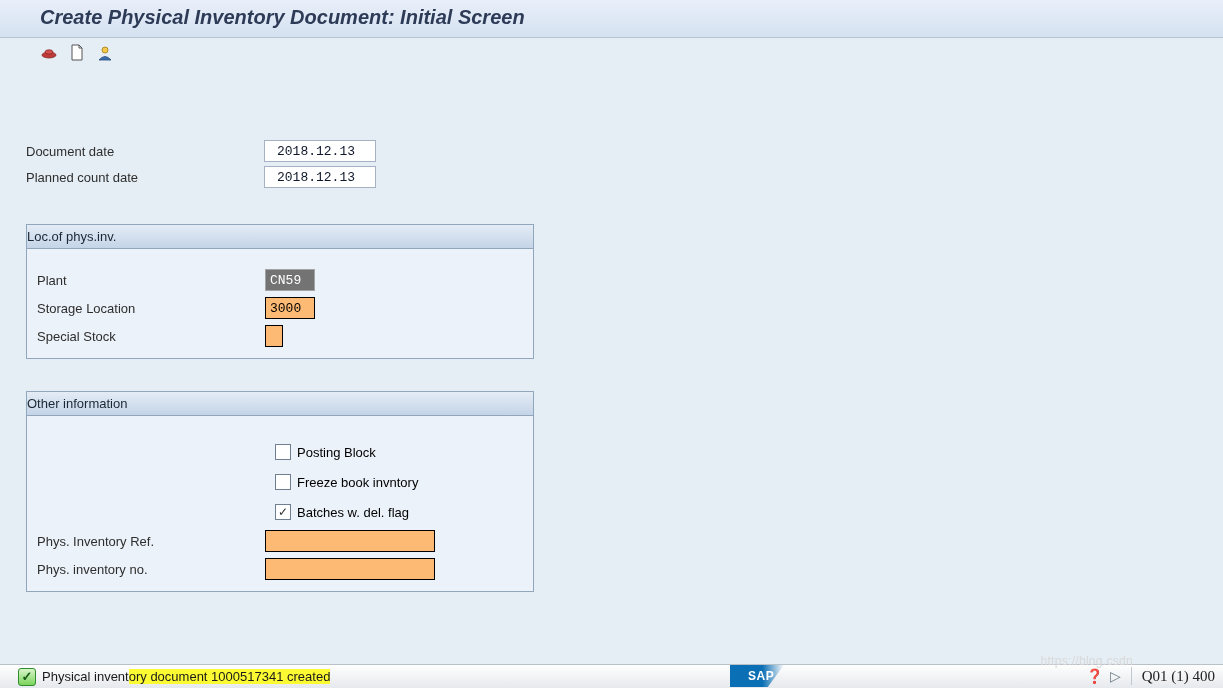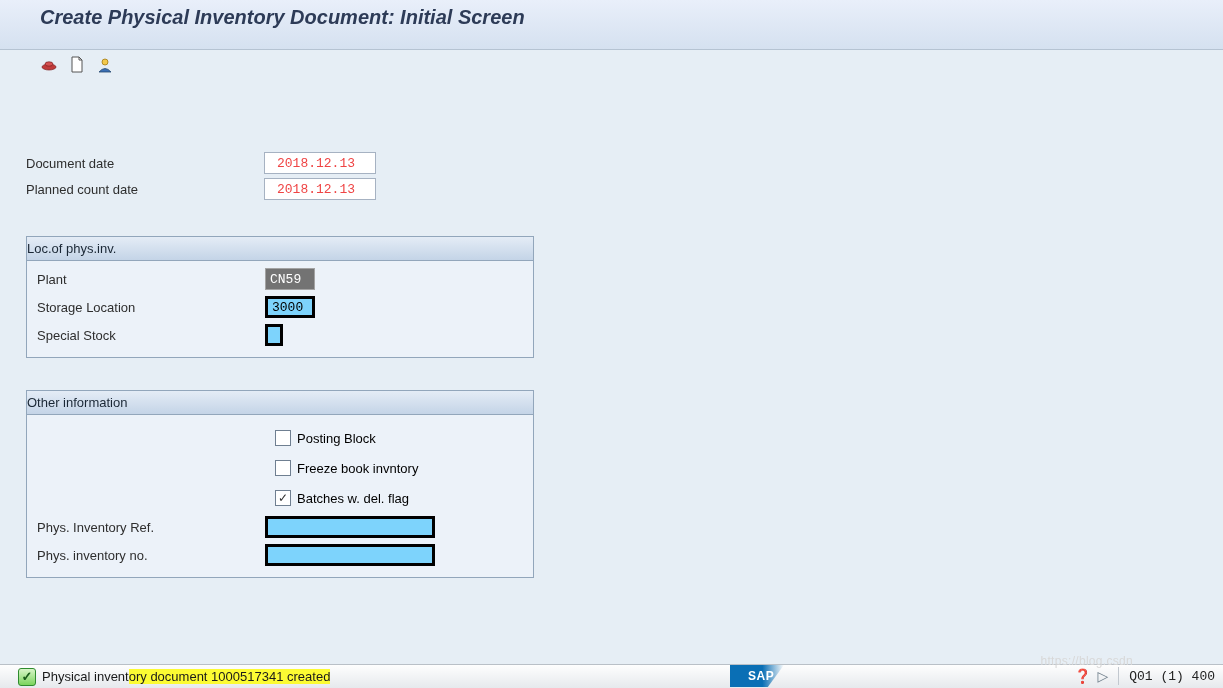--- a/index.html
+++ b/index.html
@@ -9,21 +9,21 @@
     font-size: 13px;
     background: #e6eef5;
     width: 1223px;
     height: 688px;
     overflow: hidden;
     position: relative;
   }
   .titlebar {
     background: linear-gradient(#e9effa, #d5e1f0);
     border-bottom: 1px solid #b5c3d2;
-    padding: 6px 26px 20px 40px;
+    padding: 6px 26px 8px 40px;
   }
   .titlebar-text {
     font-size: 20px;
     font-weight: bold;
     font-style: italic;
     color: #2d3b57;
   }
   .toolbar {
     background: #e6eef5;
     padding: 6px 26px 8px 40px;
@@ -51,51 +51,51 @@
     color: #2e2e2e;
   }
   .date-input {
     width: 112px;
     height: 22px;
     border: 1px solid #a6b2c2;
     background: #fff;
     font-family: "Courier New", monospace;
     font-size: 13px;
     padding: 1px 12px;
-    color: #ef4444;
+    color: #0f172a;
   }
   .group {
     margin-top: 36px;
     width: 508px;
     border: 1px solid #92a6bb;
   }
   .group-header {
     background: linear-gradient(#e4ecf6, #c4d4e7);
     border-bottom: 1px solid #92a6bb;
     padding: 4px 0;
     color: #1a2735;
     font-size: 13px;
   }
   .group-body {
     background: #ecf2f9;
-    padding: 4px 0 8px 10px;
+    padding: 17px 0 8px 10px;
   }
   .field-row {
     display: flex;
     align-items: center;
     height: 28px;
   }
   .field-label {
     width: 228px;
     color: #2e2e2e;
   }
   .field-input {
     height: 22px;
-    border: 3px solid #000000;
-    background: #7dd3fc;
+    border: 1px solid #000000;
+    background: #fdba74;
     font-family: "Courier New", monospace;
     font-size: 13px;
     padding: 1px 4px;
     color: #000;
   }
   .field-input.sel {
     background: #737373;
     color: #fff;
     border: 1px solid #a3a3a3;
   }
@@ -196,22 +196,22 @@
   }
   .help-icon { color: #c79a1a; }
   .idle-icon { color: #6f7f8b; }
   .sep {
     width: 1px;
     height: 18px;
     background: #c2c8cf;
     margin: 0 4px;
   }
   .session {
-    font-family: Liberation Mono, monospace;
-    font-size: 13px;
+    font-family: Liberation Serif, serif;
+    font-size: 15px;
     color: #222;
   }
 </style>
 </head>
 <body>
 
 <div class="titlebar">
   <span class="titlebar-text">Create Physical Inventory Document: Initial Screen</span>
 </div>
 

